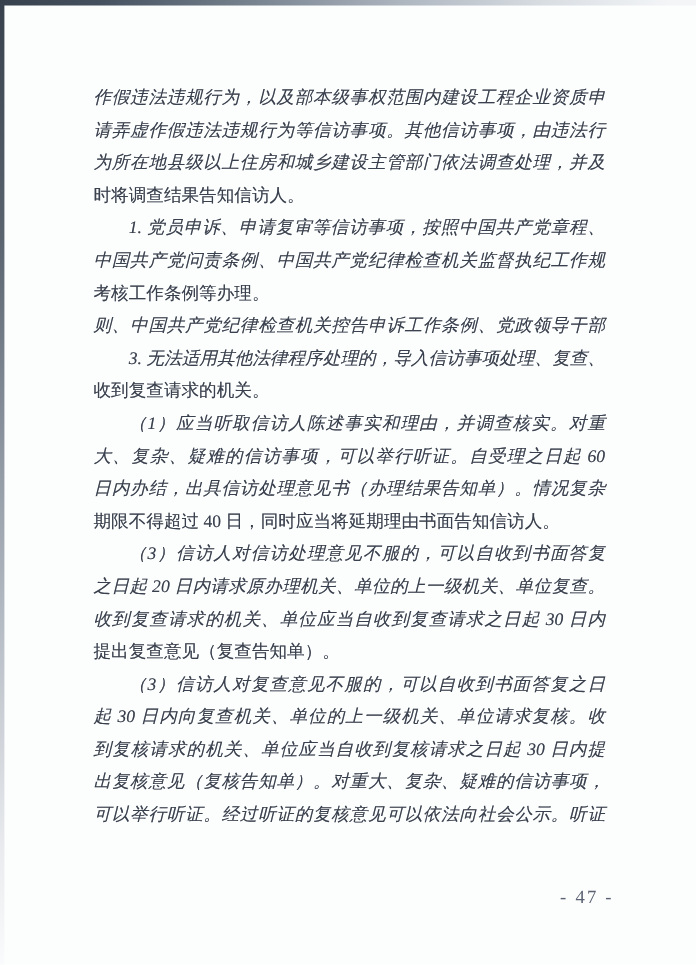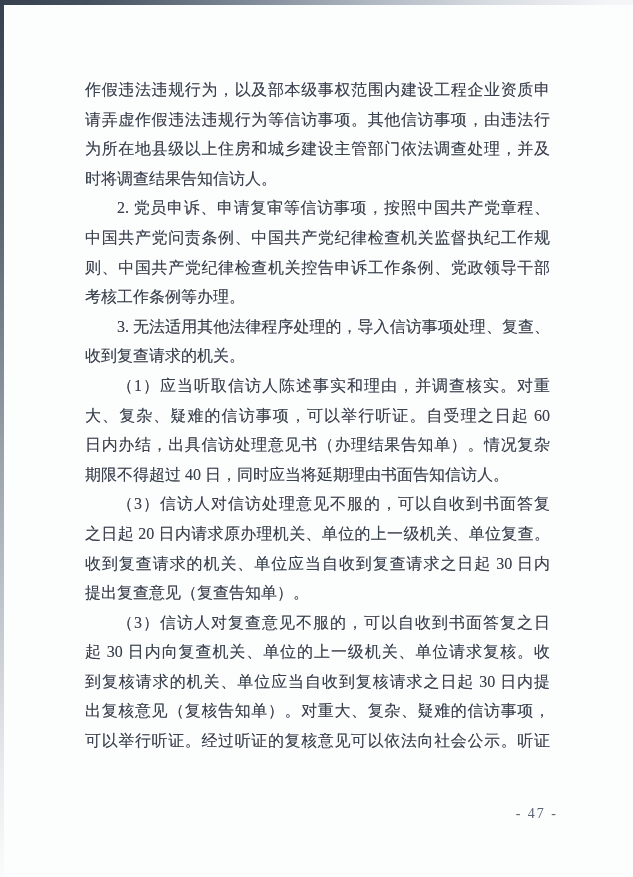--- a/index.html
+++ b/index.html
@@ -44,51 +44,52 @@
   }
   .line {
     height: 29.6px;
     white-space: nowrap;
     text-align: left;
   }
   .line.just {
     white-space: normal;
     text-align: justify;
     text-align-last: justify;
+    font-style: italic;
   }
   .line.indent {
     padding-left: 32px;
   }
   .line.just.indent {
     width: 433px;
   }
   .pageno {
     position: absolute;
     top: 806px;
     right: 75px;
-    font-size: 14px;
+    font-size: 17px;
     letter-spacing: 2px;
     color: #5a6273;
   }
 </style>
 </head>
 <body>
 
 <div class="page">
   <div class="edge-top"></div>
   <div class="edge-left"></div>
   <div class="textblock" id="textblock">
       <div class="line just">作假违法违规行为，以及部本级事权范围内建设工程企业资质申</div>
       <div class="line just">请弄虚作假违法违规行为等信访事项。其他信访事项，由违法行</div>
       <div class="line just">为所在地县级以上住房和城乡建设主管部门依法调查处理，并及</div>
       <div class="line">时将调查结果告知信访人。</div>
-      <div class="line just indent">2. 党员申诉、申请复审等信访事项，按照中国共产党章程、</div>
+      <div class="line just indent">1. 党员申诉、申请复审等信访事项，按照中国共产党章程、</div>
       <div class="line just">中国共产党问责条例、中国共产党纪律检查机关监督执纪工作规</div>
+      <div class="line">考核工作条例等办理。</div>
       <div class="line just">则、中国共产党纪律检查机关控告申诉工作条例、党政领导干部</div>
-      <div class="line">考核工作条例等办理。</div>
       <div class="line just indent">3. 无法适用其他法律程序处理的，导入信访事项处理、复查、</div>
       <div class="line">收到复查请求的机关。</div>
       <div class="line just indent">（1）应当听取信访人陈述事实和理由，并调查核实。对重</div>
       <div class="line just">大、复杂、疑难的信访事项，可以举行听证。自受理之日起 60</div>
       <div class="line just">日内办结，出具信访处理意见书（办理结果告知单）。情况复杂</div>
       <div class="line">期限不得超过 40 日，同时应当将延期理由书面告知信访人。</div>
       <div class="line just indent">（3）信访人对信访处理意见不服的，可以自收到书面答复</div>
       <div class="line just">之日起 20 日内请求原办理机关、单位的上一级机关、单位复查。</div>
       <div class="line just">收到复查请求的机关、单位应当自收到复查请求之日起 30 日内</div>
       <div class="line">提出复查意见（复查告知单）。</div>

